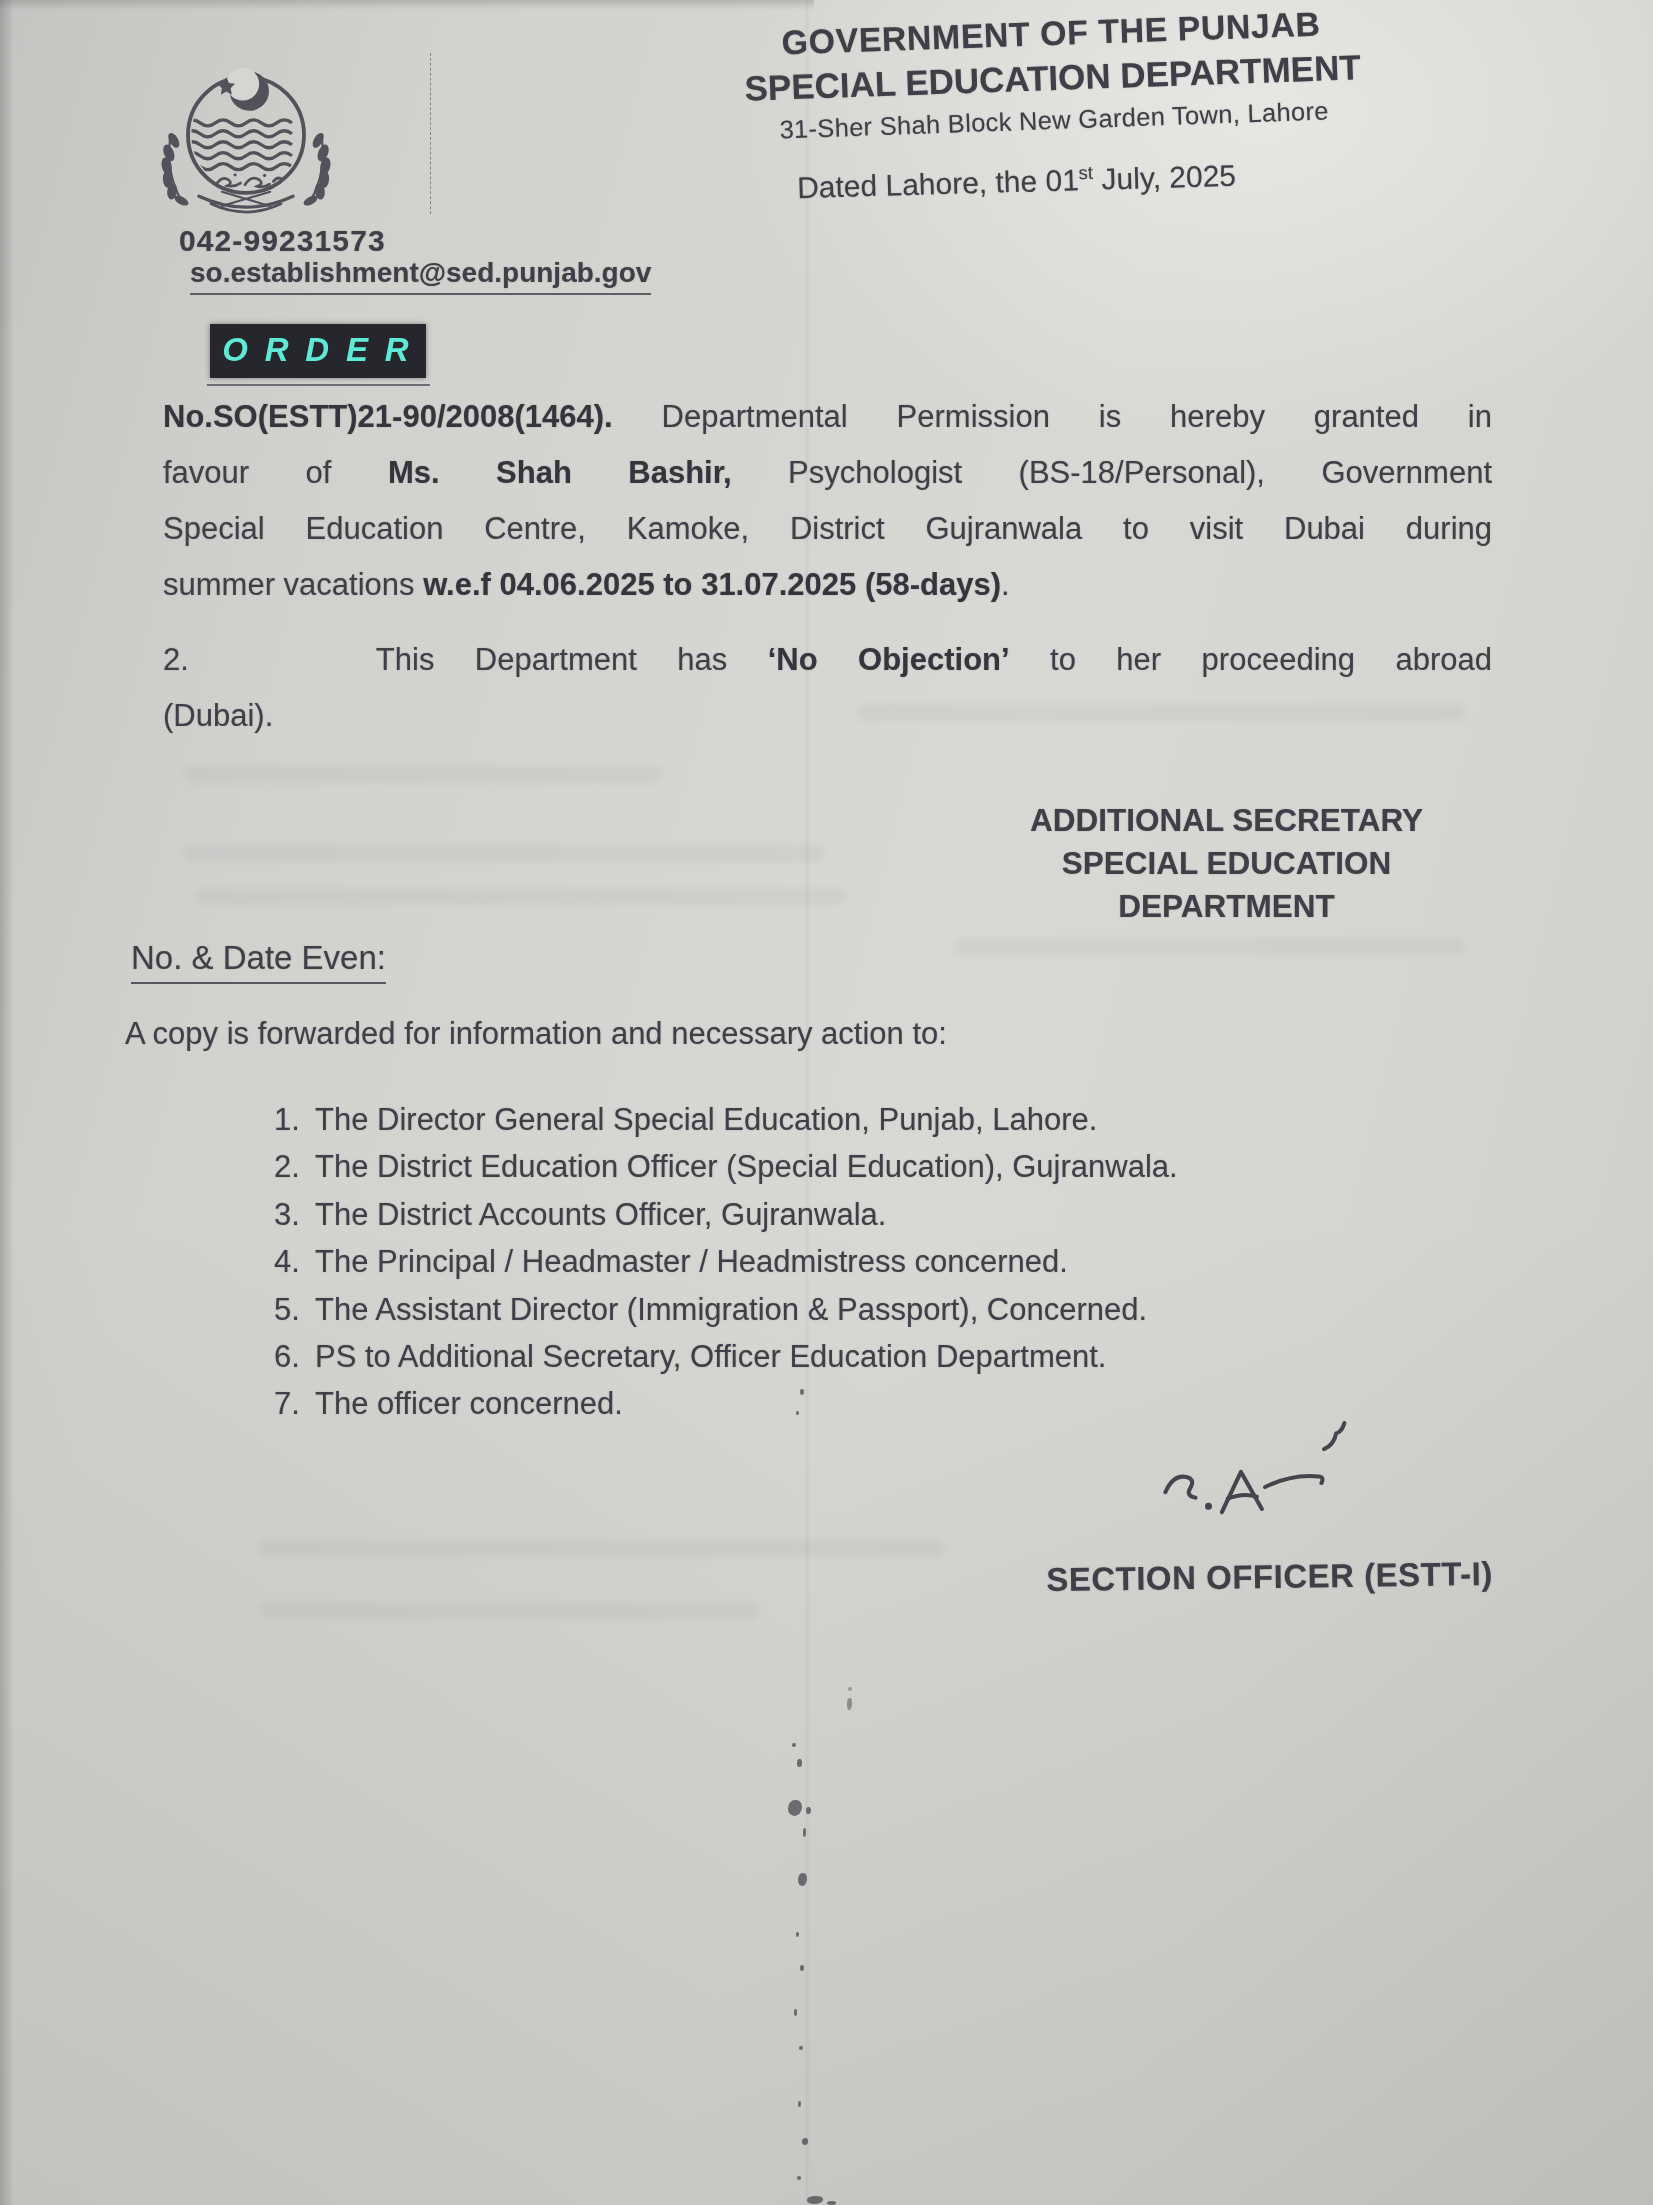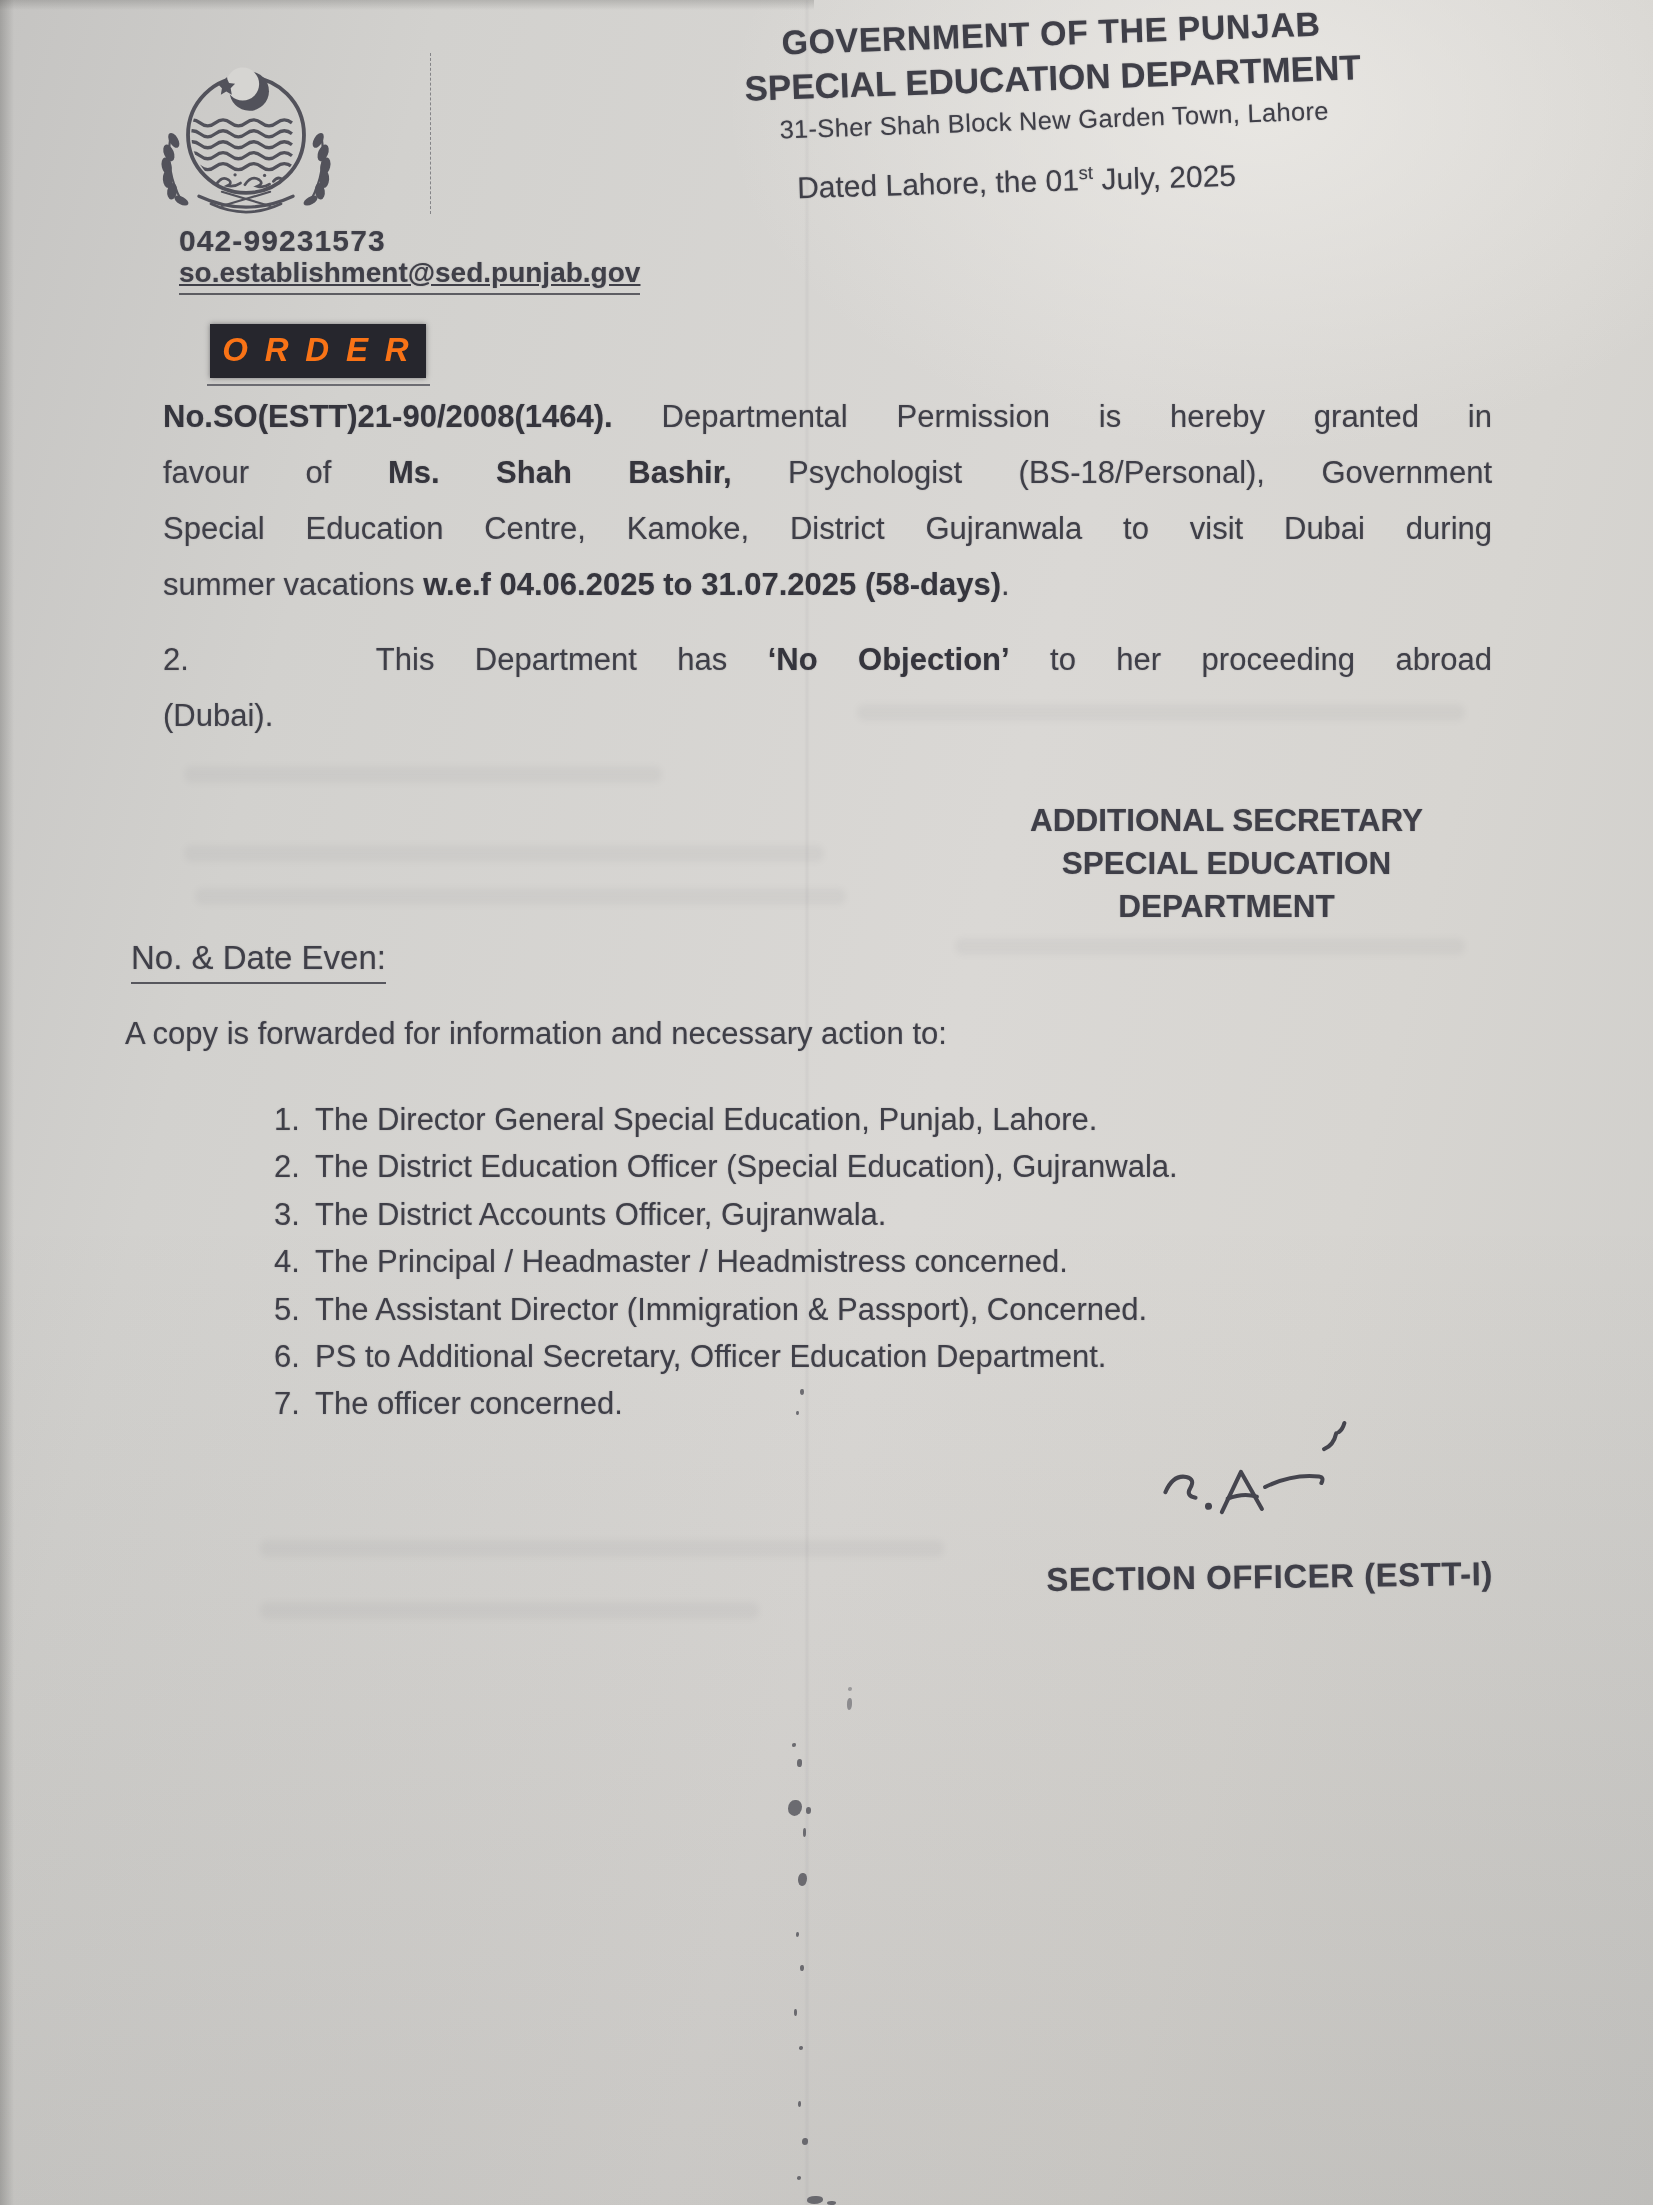--- a/index.html
+++ b/index.html
@@ -37,26 +37,26 @@
 
   .letterhead{ left:689px; top:14px; width:727px; text-align:center; transform:rotate(-2deg); }
   .lh1{ font-size:34px; font-weight:bold; letter-spacing:0.5px; }
   .lh2{ font-size:35px; font-weight:bold; margin-top:5.4px; }
   .lh3{ font-size:25.5px; margin-top:7.6px; letter-spacing:0.3px; }
 
   .dateline{ left:797px; top:164px; font-size:30px; transform:rotate(-1.6deg); }
   .dateline sup{ font-size:18.4px; }
 
   .phone{ left:179px; top:224px; font-size:30px; font-weight:bold; letter-spacing:1.1px; }
-  .email{ left:179px; top:257px; font-size:28px; font-weight:bold;
-    border-bottom:2.7px solid rgba(60,60,68,.78); padding-bottom:4.3px;text-decoration:underline; }
+  .email{ left:190px; top:257px; font-size:28px; font-weight:bold;
+    border-bottom:2.7px solid rgba(60,60,68,.78); padding-bottom:4.3px; }
 
   .order-wrap{ left:207px; top:324px; border-bottom:2.2px solid rgba(75,75,84,.75);
     padding:0 3.3px 5.4px 3.3px; }
-  .order-box{ background:#26262d; color:#f97316; font-size:33px; font-weight:bold;
+  .order-box{ background:#26262d; color:#5eead4; font-size:33px; font-weight:bold;
     font-style:italic; letter-spacing:3.8px; padding:6.5px 14px 9.8px 12px;
     box-shadow:0 0 4.9px rgba(35,35,42,.5); text-shadow:none; }
 
   .para1{ left:163px; top:389px; width:1329px; font-size:31px; }
   .para2{ left:163px; top:632px; width:1329px; font-size:31px; }
   .jline{ height:56px; line-height:56px; text-align:justify; text-align-last:justify; }
   .jline.noj{ text-align-last:left; }
   .gap{ display:inline-block; width:187px; }
 
   .signoff{ left:955px; top:799px; width:543px; text-align:center;

